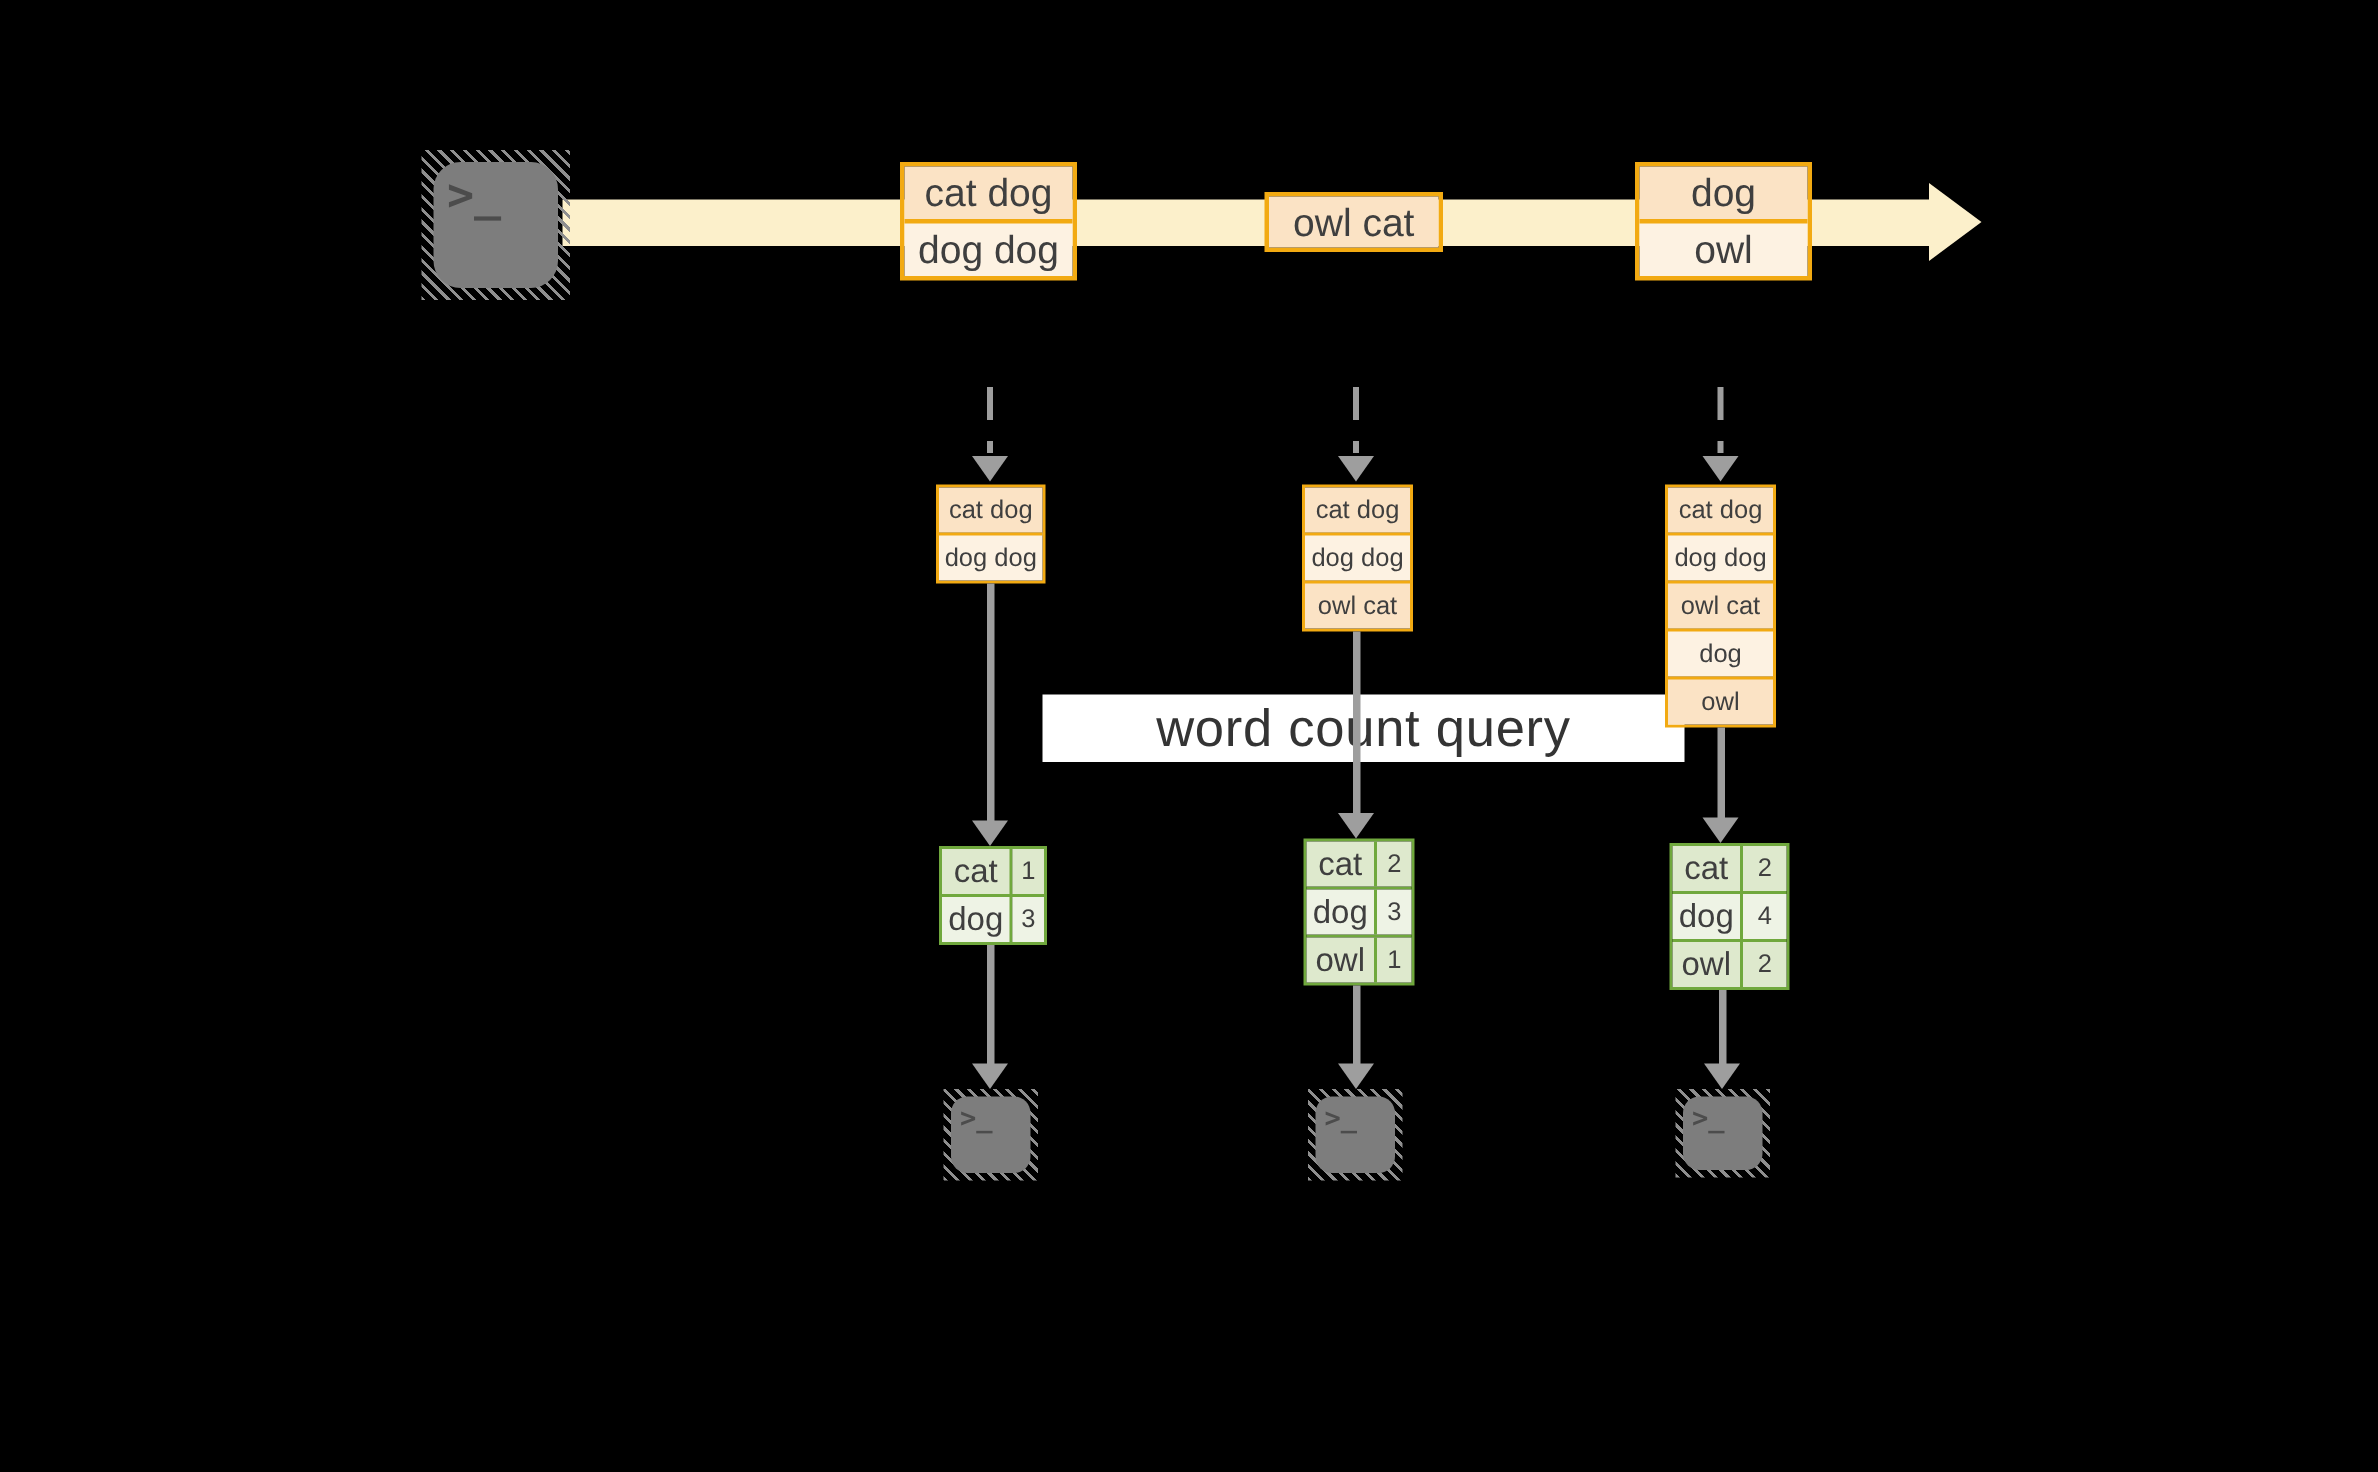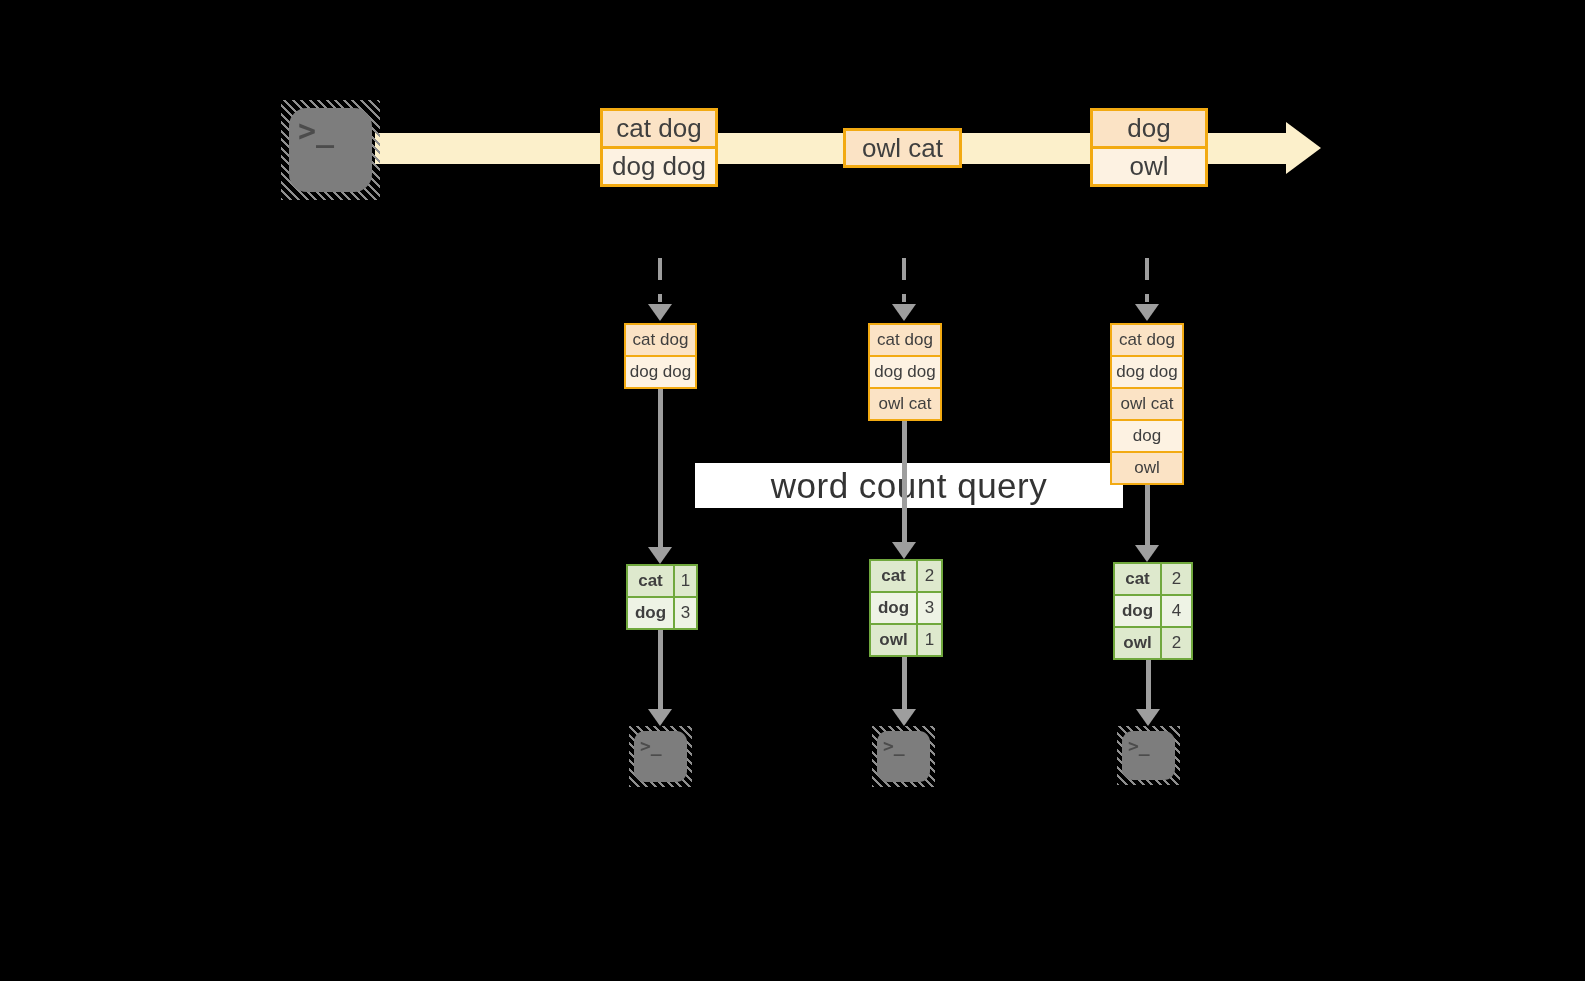--- a/index.html
+++ b/index.html
@@ -29,21 +29,21 @@
   
   .stack{border:2px solid var(--orange);z-index:2;}
   .scell{height:30px;display:flex;align-items:center;justify-content:center;
     font-size:17px;color:var(--label-text);}
   .scell + .scell{border-top:2px solid var(--orange);}
   
   .gtable{border:2px solid var(--green-border);z-index:2;}
   .grow{display:flex;height:30px;}
   .grow + .grow{border-top:2px solid var(--green-border);}
   .gword{width:45px;display:flex;align-items:center;justify-content:center;
-    font-size:17px;color:var(--label-text);border-right:2px solid var(--green-border);font-weight:bold;}
+    font-size:22px;color:var(--label-text);border-right:2px solid var(--green-border);}
   .gcount{flex:1;display:flex;align-items:center;justify-content:center;
     font-size:17px;color:var(--label-text);}
   .grow.fill-gdark .gword,.grow.fill-gdark .gcount{background:var(--green-dark);}
   .grow.fill-glight .gword,.grow.fill-glight .gcount{background:var(--green-light);}
   
   .vline{width:5px;background:var(--arrow-gray);z-index:3;}
   .vdash{width:4px;background:repeating-linear-gradient(to bottom,var(--arrow-gray) 0 22px,rgba(0,0,0,0) 22px 36px);z-index:3;}
   .vhead{width:0;height:0;border-top:17px solid var(--arrow-gray);
     border-left:12px solid transparent;border-right:12px solid transparent;z-index:3;}
   

